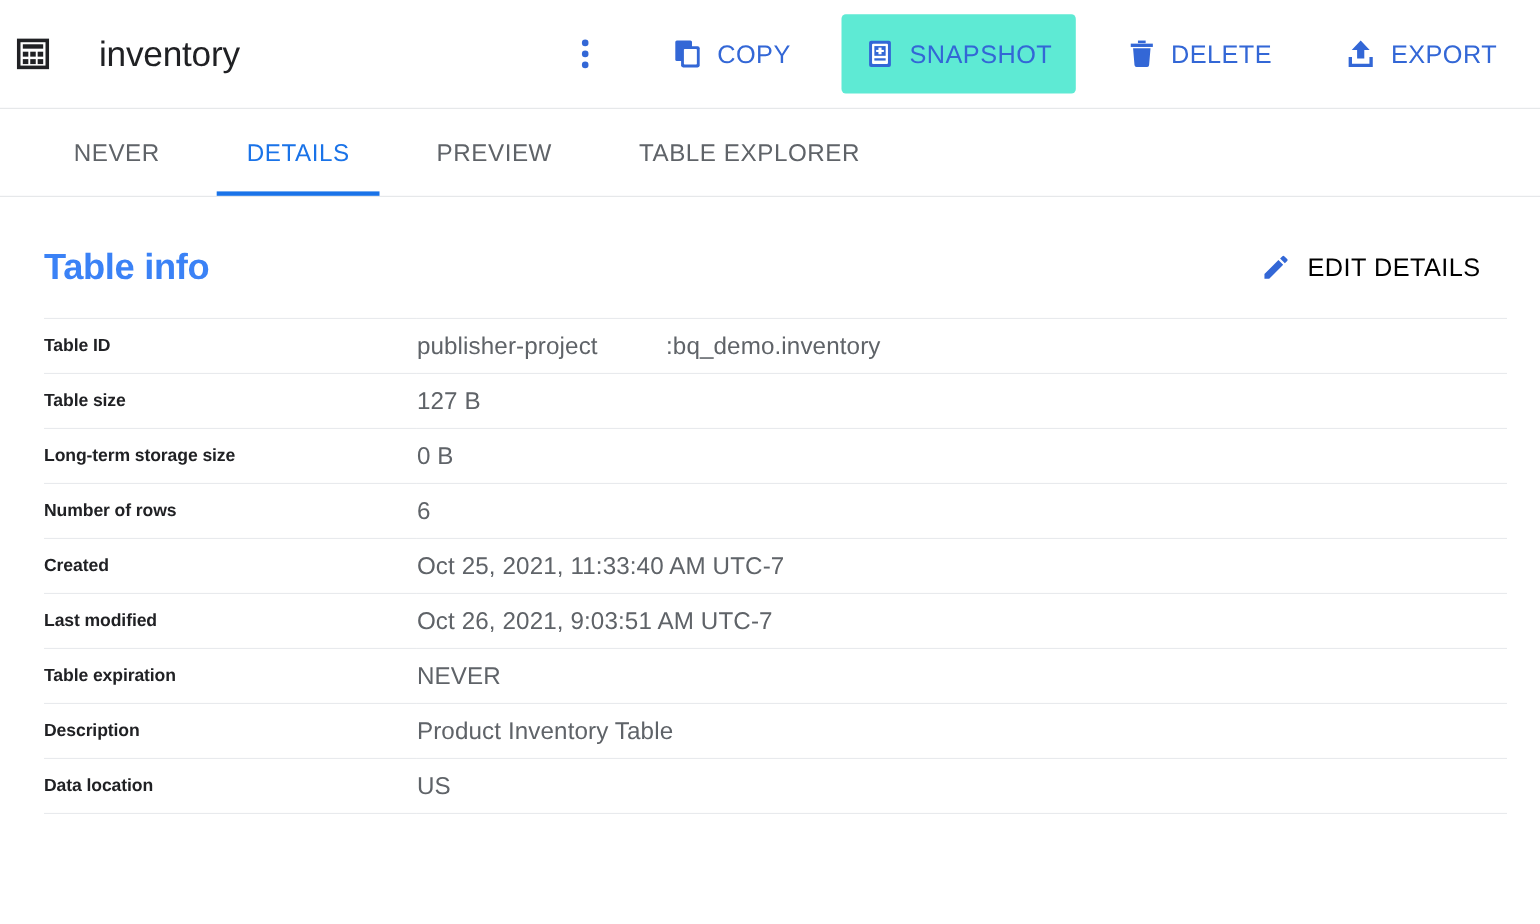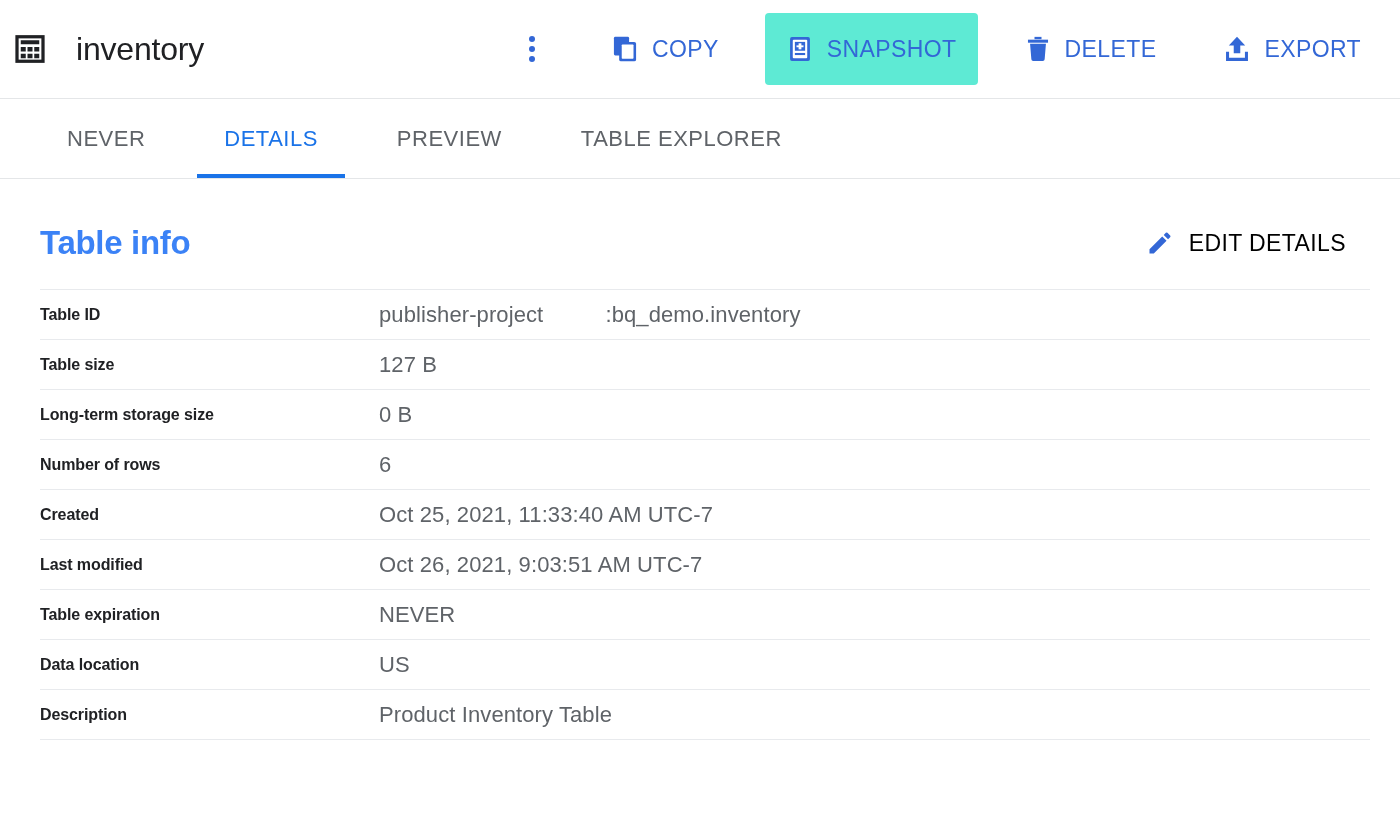--- a/index.html
+++ b/index.html
@@ -30,21 +30,21 @@
   .table-icon {
     width: 30px; height: 30px;
     margin-left: 5px;
     flex: 0 0 auto;
     display: block;
   }
   .title {
     font-size: 32px;
     font-weight: 400;
     color: #202124;
-    margin-left: 31px;
+    margin-left: 45px;
     letter-spacing: -0.2px;
     white-space: nowrap;
   }
   .header-spacer { flex: 1 1 auto; }
 
   .kebab {
     width: 40px; height: 40px;
     display: flex; flex-direction: column;
     align-items: center; justify-content: center;
     gap: 4px;
@@ -299,24 +299,24 @@
         </tr>
         <tr>
           <td class="k">Last modified</td>
           <td class="v">Oct 26, 2021, 9:03:51 AM UTC-7</td>
         </tr>
         <tr>
           <td class="k">Table expiration</td>
           <td class="v">NEVER</td>
         </tr>
         <tr>
+          <td class="k">Description</td>
+          <td class="v">Product Inventory Table</td>
+        </tr>
+        <tr>
           <td class="k">Data location</td>
           <td class="v">US</td>
         </tr>
-        <tr>
-          <td class="k">Description</td>
-          <td class="v">Product Inventory Table</td>
-        </tr>
       </tbody>
     </table>
 
   </div>
 </div>
 
 </body></html>

